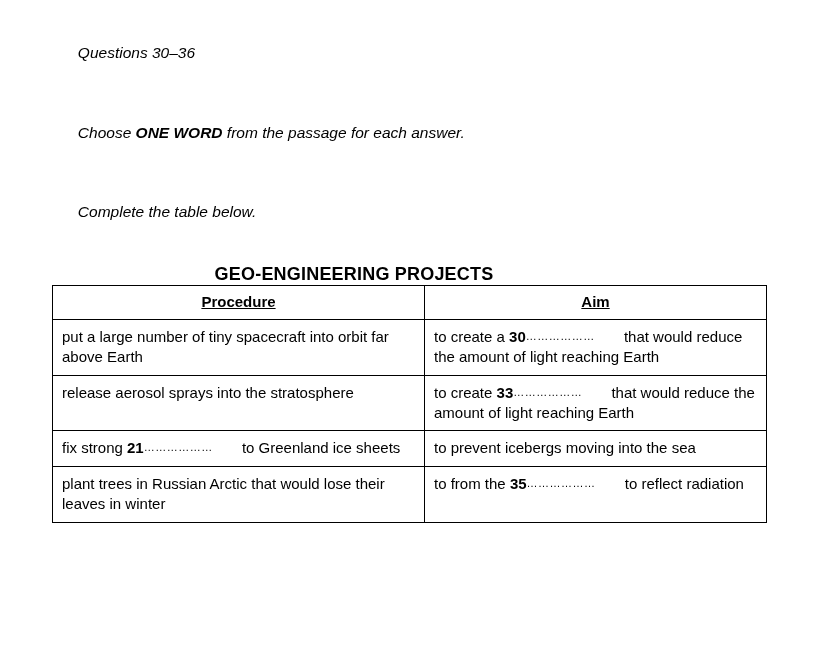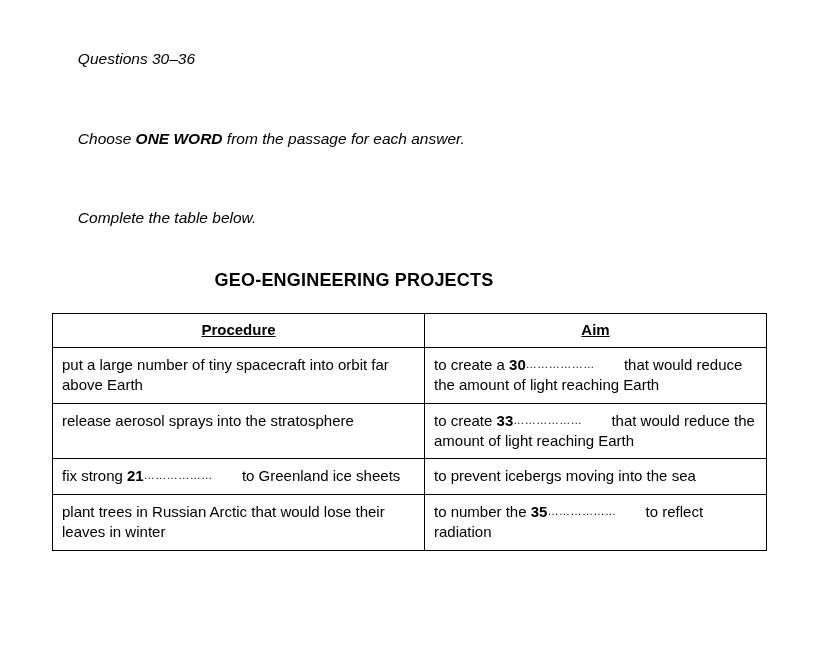--- a/index.html
+++ b/index.html
@@ -12,21 +12,21 @@
     height: 654px;
     font-family: "Liberation Sans", sans-serif;
     color: #000000;
     overflow: hidden;
   }
   .page {
     position: relative;
     width: 708px;
     height: 654px;
     box-sizing: border-box;
-    padding: 26px 52px 0 52px;
+    padding: 20px 52px 0 52px;
   }
   .instructions {
     margin-top: 4px;
   }
   .instruction-line {
     font-style: italic;
     font-size: 15.5px;
     line-height: 1.25;
     margin-bottom: 21px;
     white-space: pre;
@@ -34,21 +34,20 @@
   .instruction-line b {
     font-style: italic;
     font-weight: bold;
   }
   .doc-title {
     text-align: center;
     font-size: 18px;
     font-weight: bold;
     letter-spacing: 0.2px;
     margin-top: 24px;
-    margin-bottom: 22px;
   }
   table.qtable {
     border-collapse: collapse;
     width: 714px;
     table-layout: fixed;
     margin: 0;
   }
   table.qtable th, table.qtable td {
     border: 1.5px solid #000000;
     vertical-align: top;
@@ -133,20 +132,20 @@
         </td>
         <td class="aim">
           <span class="cellrow">to prevent icebergs moving into the sea</span>
         </td>
       </tr>
       <tr>
         <td class="procedure">
           <span class="cellrow">plant trees in Russian Arctic that would lose their leaves in winter</span>
         </td>
         <td class="aim">
-          <span>to number the </span><span class="num">35</span><span class="blank w-long">………………</span><span> to reflect radiation</span>
+          <span>to from the </span><span class="num">35</span><span class="blank w-long">………………</span><span> to reflect radiation</span>
         </td>
       </tr>
 
     </tbody>
   </table>
 
 </div>
 
 </body></html>

